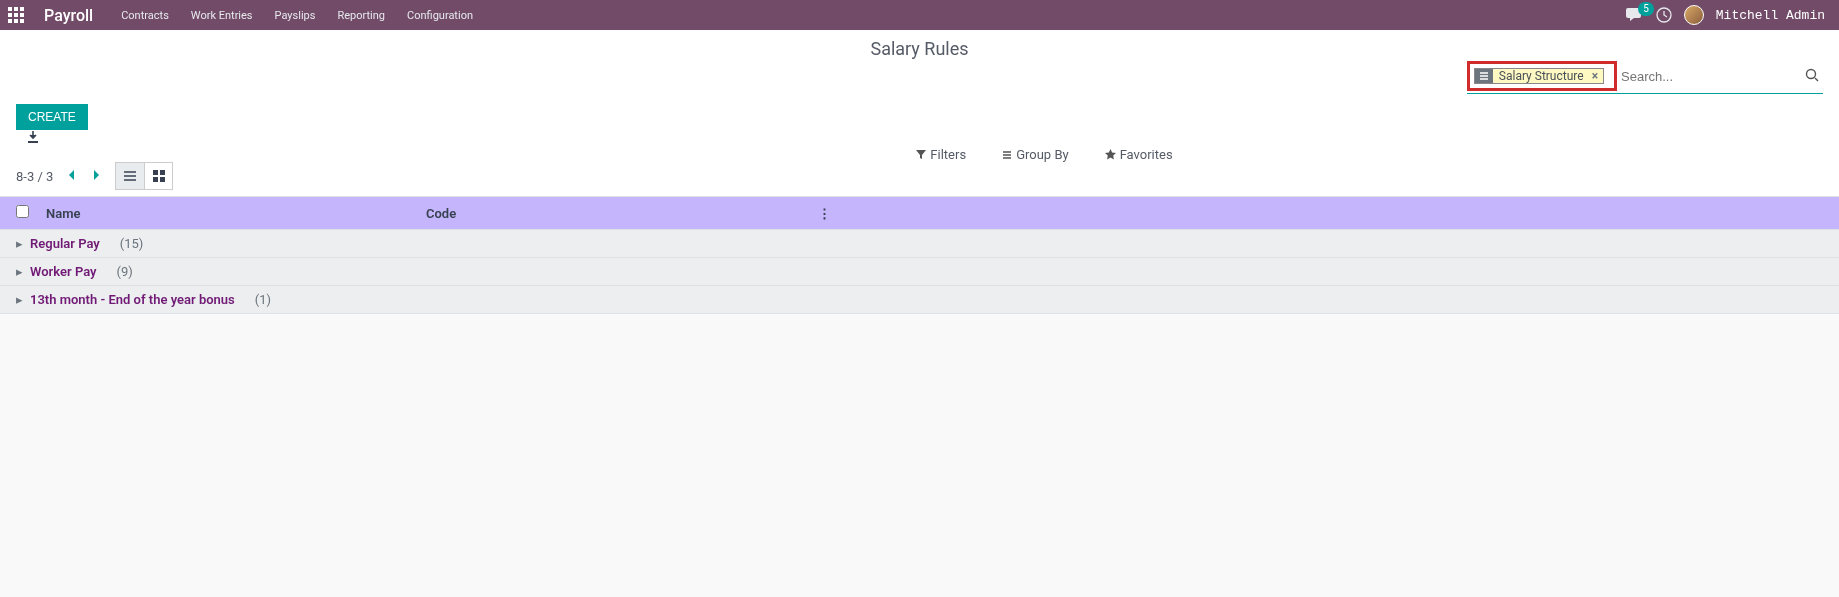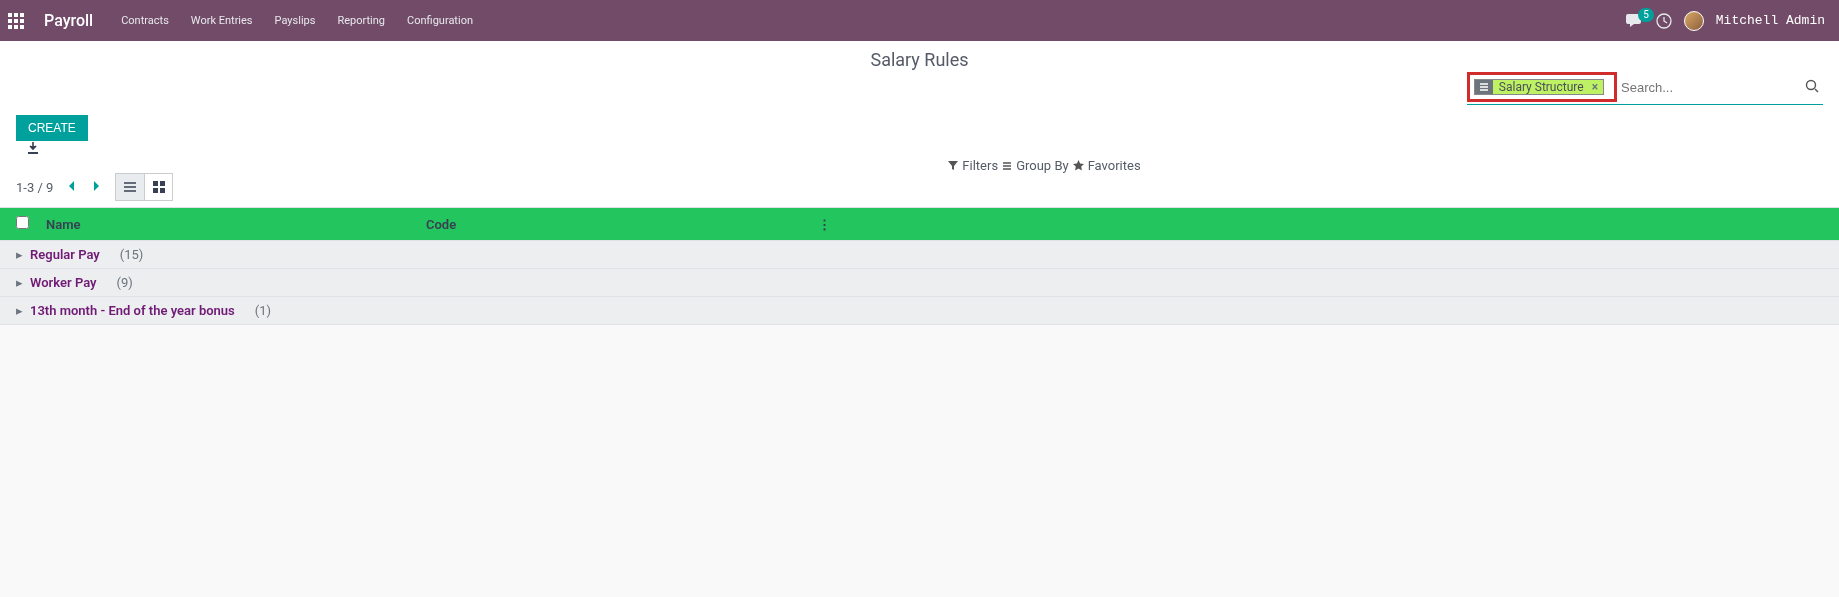--- a/index.html
+++ b/index.html
@@ -1,61 +1,61 @@
 <!DOCTYPE html>
 <html><head>
 <meta charset="utf-8">
 <style>
 * { box-sizing: border-box; margin: 0; padding: 0; }
 body { font-family: -apple-system, BlinkMacSystemFont, "Segoe UI", Roboto, "Helvetica Neue", sans-serif; font-size: 13px; color: #374151; background: #f9f9f9; width: 1839px; }
 
 
-.navbar { background: #714b67; height: 41px; display: flex; align-items: center; padding: 0 8px; color: #e7e9ed; }
+.navbar { background: #714b67; height: 30px; display: flex; align-items: center; padding: 0 8px; color: #e7e9ed; }
 .navbar-left { display: flex; align-items: center; gap: 14px; }
 .apps-icon { display: grid; grid-template-columns: repeat(3, 4px); grid-template-rows: repeat(3, 4px); gap: 2px; margin-right: 6px; cursor: pointer; }
 .apps-icon span { background: #fff; width: 4px; height: 4px; }
 .app-title { color: #fff; font-size: 16px; font-weight: 500; margin-right: 10px; }
 .nav-link { color: #e7e9ed; font-size: 11px; cursor: pointer; padding: 0 4px; }
 .navbar-right { margin-left: auto; display: flex; align-items: center; gap: 12px; }
 .msg-wrap { position: relative; cursor: pointer; }
 .msg-badge { position: absolute; top: -6px; right: -10px; background: #00a09d; color: #fff; font-size: 10px; border-radius: 8px; padding: 0 5px; line-height: 14px; }
 .clock-icon svg, .msg-wrap svg { display: block; }
 .user-avatar { width: 20px; height: 20px; border-radius: 50%; background: linear-gradient(135deg,#d9a866,#8b5e3c); border: 1px solid #fff; }
 .user-name { color: #fff; font-size: 13px; margin-right: 6px; font-family: Liberation Mono, monospace; }
 
 
 .control-panel { background: #fff; padding: 8px 16px 0 16px; }
 .cp-row1 { display: flex; align-items: center; flex-direction: column; }
 .page-title { font-size: 18px; color: #555b66; font-weight: 400; }
 .search-wrap { margin-left: auto; flex: 0 0 60%; max-width: 790px; position: relative; display: flex; align-items: center; border-bottom: 1px solid #00a09d; padding: 2px 0; }
 .search-tag-highlight { border: 3px solid #d12c2c; padding: 4px 10px 4px 4px; display: inline-flex; }
-.search-tag { display: inline-flex; align-items: center; border: 1px solid #888; background: #bef264; font-size: 12px; }
+.search-tag { display: inline-flex; align-items: center; border: 1px solid #888; background: #fef9c3; font-size: 12px; }
 .search-tag .tag-iconbox { background: #6c757d; width: 18px; height: 100%; display: flex; align-items: center; justify-content: center; padding: 2px 0; }
 .search-tag .tag-text { padding: 0 6px; color: #495057; }
 .search-tag .tag-close { cursor: pointer; color: #6c757d; padding: 0 5px 0 2px; font-weight: bold; }
 .search-input { border: none; outline: none; flex: 1; font-size: 13px; padding: 2px 4px; background: transparent; }
 .search-icon-btn { cursor: pointer; padding: 2px 4px; }
 
 .cp-row2 { display: flex; align-items: flex-start; margin-top: 10px; padding-bottom: 6px; flex-direction: column; }
 .btn-create { background: #00a09d; color: #fff; border: none; padding: 6px 12px; font-size: 12px; font-weight: 500; cursor: pointer; }
 .btn-export { background: transparent; border: none; cursor: pointer; margin-left: 10px; color: #374151; }
 
-.cp-middle { margin-left: auto; display: flex; align-items: center; gap: 4px; margin-right: auto; padding-left: 250px;}
+.cp-middle { margin-left: auto; display: flex; align-items: center; gap: 36px; margin-right: auto; padding-left: 250px;}
 .cp-opt { display: inline-flex; align-items: center; gap: 4px; color: #555b66; font-size: 13px; cursor: pointer; }
 
 .cp-right { display: flex; align-items: center; gap: 10px; }
 .pager-text { color: #555b66; font-size: 13px; }
 .pager-btn { background: transparent; border: none; padding: 4px; cursor: pointer; color: #00a09d; }
 .view-switch { display: flex; border: 1px solid #ccc; }
 .view-btn { width: 28px; height: 26px; display: flex; align-items: center; justify-content: center; cursor: pointer; background: #fff; }
 .view-btn.active { background: #e9ecef; }
 .view-btn + .view-btn { border-left: 1px solid #ccc; }
 
 
-.table-head { display: flex; align-items: center; background: #22c55e; border-top: 1px solid #dee2e6; border-bottom: 1px solid #dee2e6; padding: 8px 16px; font-weight: 600; color: #374151; font-size: 13px; }
+.table-head { display: flex; align-items: center; background: #c4b5fd; border-top: 1px solid #dee2e6; border-bottom: 1px solid #dee2e6; padding: 8px 16px; font-weight: 600; color: #374151; font-size: 13px; }
 .th-check { width: 30px; }
 .th-name { flex: 0 0 380px; }
 .th-code { flex: 0 0 385px; }
 .th-category { flex: 0 0 380px; }
 .th-partner { flex: 1; }
 .th-menu { width: 20px; text-align: right; cursor: pointer; }
 
 
 .group-row { display: flex; align-items: center; padding: 6px 16px; background: #eceef0; border-bottom: 1px solid #dee2e6; font-size: 13px; cursor: pointer; }
 .group-caret { width: 10px; color: #6c757d; margin-right: 4px; }
@@ -154,21 +154,21 @@
       </span>
       <span class="cp-opt">
         <svg width="11" height="11" viewBox="0 0 11 11">
             <path fill="#555" d="M5.5 0l1.6 3.4L11 4l-2.8 2.6.7 3.9L5.5 8.6 2.1 10.5l.7-3.9L0 4l3.9-.6z"></path>
           </svg>
         <span>Favorites</span>
       </span>
     </div>
 
     <div class="cp-right">
-      <span class="pager-text">1-3 / 9</span>
+      <span class="pager-text">8-3 / 3</span>
       <button class="pager-btn">
         <svg width="8" height="12" viewBox="0 0 8 12">
             <path fill="currentColor" d="M7 1L2 6l5 5z"></path>
           </svg>
       </button>
       <button class="pager-btn">
         <svg width="8" height="12" viewBox="0 0 8 12">
             <path fill="currentColor" d="M1 1l5 5-5 5z"></path>
           </svg>
       </button>

